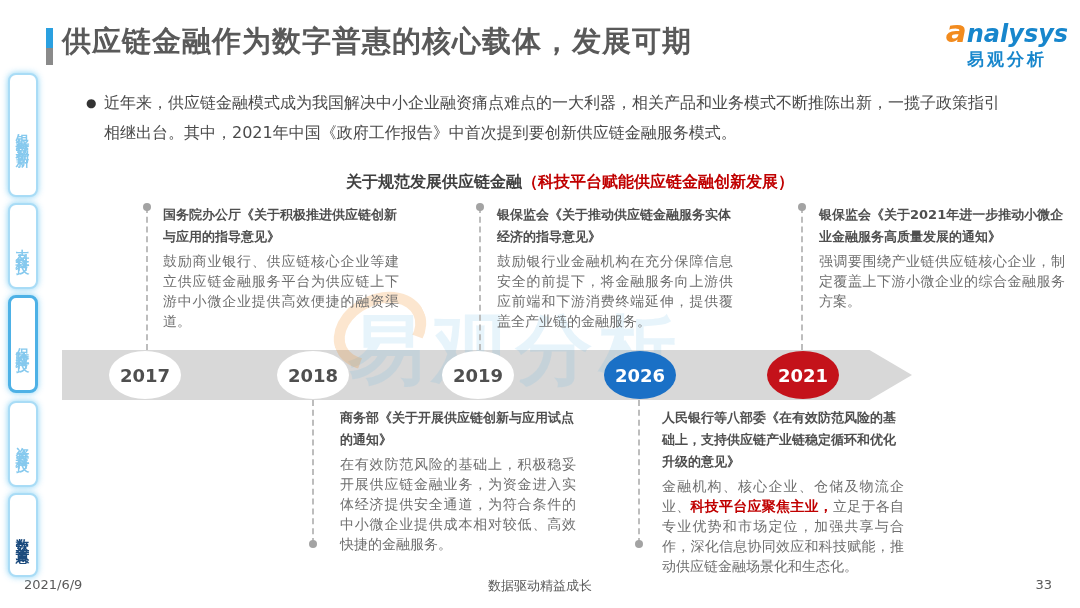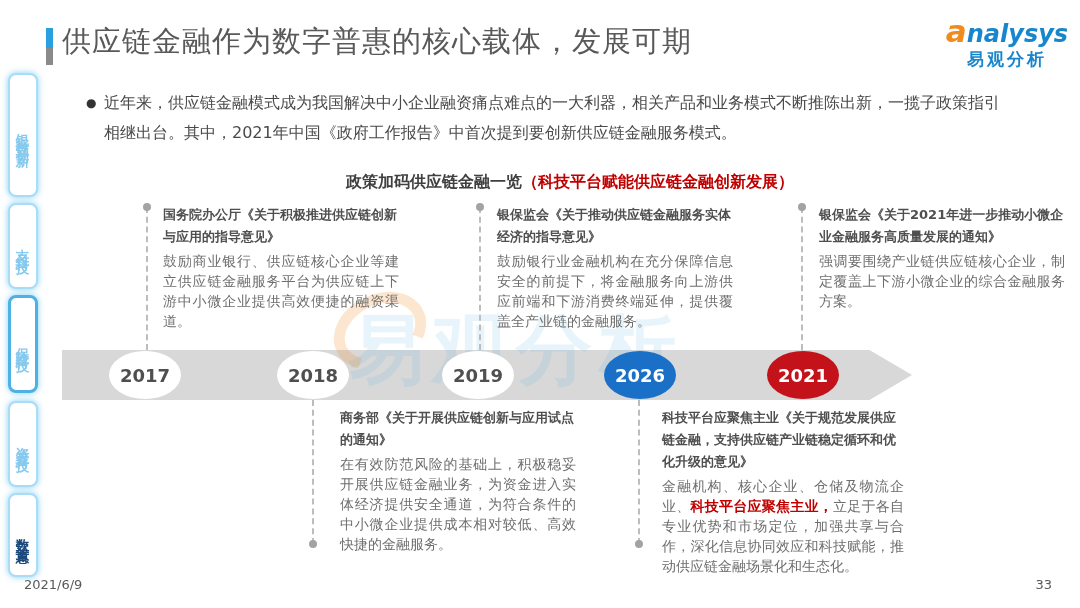--- a/index.html
+++ b/index.html
@@ -16,21 +16,21 @@
     writing-mode:vertical-rl;text-orientation:upright;
     display:flex;align-items:center;justify-content:center;
     font-size:13.5px;letter-spacing:4px;color:#86c9ee;font-weight:600;
     cursor:pointer;z-index:3;
   }
   .side-tab.strong{border-color:#4db1e6;border-width:3px;}
   .side-tab.active{color:#1b4a7d;font-weight:800;}
   
   .accent-bar{position:absolute;left:46px;top:28px;width:7px;height:37px;
     background:linear-gradient(to bottom,#2aa0e0 0%,#2aa0e0 55%,#8a8a8a 55%,#8a8a8a 100%);}
-  .title{position:absolute;left:62px;top:22px;margin:0;font-size:29px;font-weight:400;
+  .title{position:absolute;left:62px;top:22px;margin:0;font-size:29px;font-weight:700;
     color:#595959;letter-spacing:1px;}
   .logo{position:absolute;left:942px;top:14px;width:130px;text-align:center;line-height:1.1;}
   .logo-en{display:block;font-style:italic;font-weight:700;font-size:24px;color:#1786cc;letter-spacing:0px;}
   .logo-en::first-letter{color:#f28b1e;font-size:31px;}
   .logo-cn{display:block;font-weight:700;font-size:17px;color:#1786cc;letter-spacing:3px;margin-top:2px;}
   
   .bullet{position:absolute;left:86px;top:96px;font-size:12px;color:#333;}
   .intro-text{position:absolute;left:104px;top:88px;width:896px;margin:0;
     font-size:16px;line-height:30px;color:#4a4a4a;text-align:justify;}
   
@@ -85,21 +85,21 @@
   <h1 class="title">供应链金融作为数字普惠的核心载体，发展可期</h1>
   <div class="logo">
     <span class="logo-en">analysys</span>
     <span class="logo-cn">易观分析</span>
   </div>
 
   <span class="bullet">●</span>
   <p class="intro-text">近年来，供应链金融模式成为我国解决中小企业融资痛点难点的一大利器，相关产品和业务模式不断推陈出新，一揽子政策指引相继出台。其中，2021年中国《政府工作报告》中首次提到要创新供应链金融服务模式。</p>
 
   <div class="section-heading">
-    <span class="sh-main">政策加码供应链金融一览</span><span class="sh-red">（科技平台赋能供应链金融创新发展）</span>
+    <span class="sh-main">关于规范发展供应链金融</span><span class="sh-red">（科技平台赋能供应链金融创新发展）</span>
   </div>
 
   <div class="watermark">易观分析</div>
 
   <div class="tl-band"></div>
 
   <div class="conn conn-top" style="left:146px;">
       <span class="conn-dot"></span>
     </div>
   <div class="conn conn-top" style="left:479px;">
@@ -132,22 +132,23 @@
   <div class="event" style="left:819px;top:204px;width:246px;">
     <div class="ev-title">银保监会《关于2021年进一步推动小微企业金融服务高质量发展的通知》</div>
     <div class="ev-body">强调要围绕产业链供应链核心企业，制定覆盖上下游小微企业的综合金融服务方案。</div>
   </div>
 
   <div class="event" style="left:340px;top:407px;">
     <div class="ev-title">商务部《关于开展供应链创新与应用试点的通知》</div>
     <div class="ev-body">在有效防范风险的基础上，积极稳妥开展供应链金融业务，为资金进入实体经济提供安全通道，为符合条件的中小微企业提供成本相对较低、高效快捷的金融服务。</div>
   </div>
   <div class="event" style="left:662px;top:407px;width:242px;">
-    <div class="ev-title">科技平台应聚焦主业《关于规范发展供应链金融，支持供应链产业链稳定循环和优化升级的意见》</div>
+    <div class="ev-title">人民银行等八部委《在有效防范风险的基础上，支持供应链产业链稳定循环和优化升级的意见》</div>
     <div class="ev-body">
       <span>金融机构、核心企业、仓储及物流企业、</span><span class="red">科技平台应聚焦主业，</span><span>立足于各自专业优势和市场定位，加强共享与合作，深化信息协同效应和科技赋能，推动供应链金融场景化和生态化。</span>
     </div>
   </div>
 
   <div class="footer-date">2021/6/9</div>
+  <div class="footer-slogan">数据驱动精益成长</div>
   <div class="footer-page">33</div>
 
 </div>
 
 </body></html>

